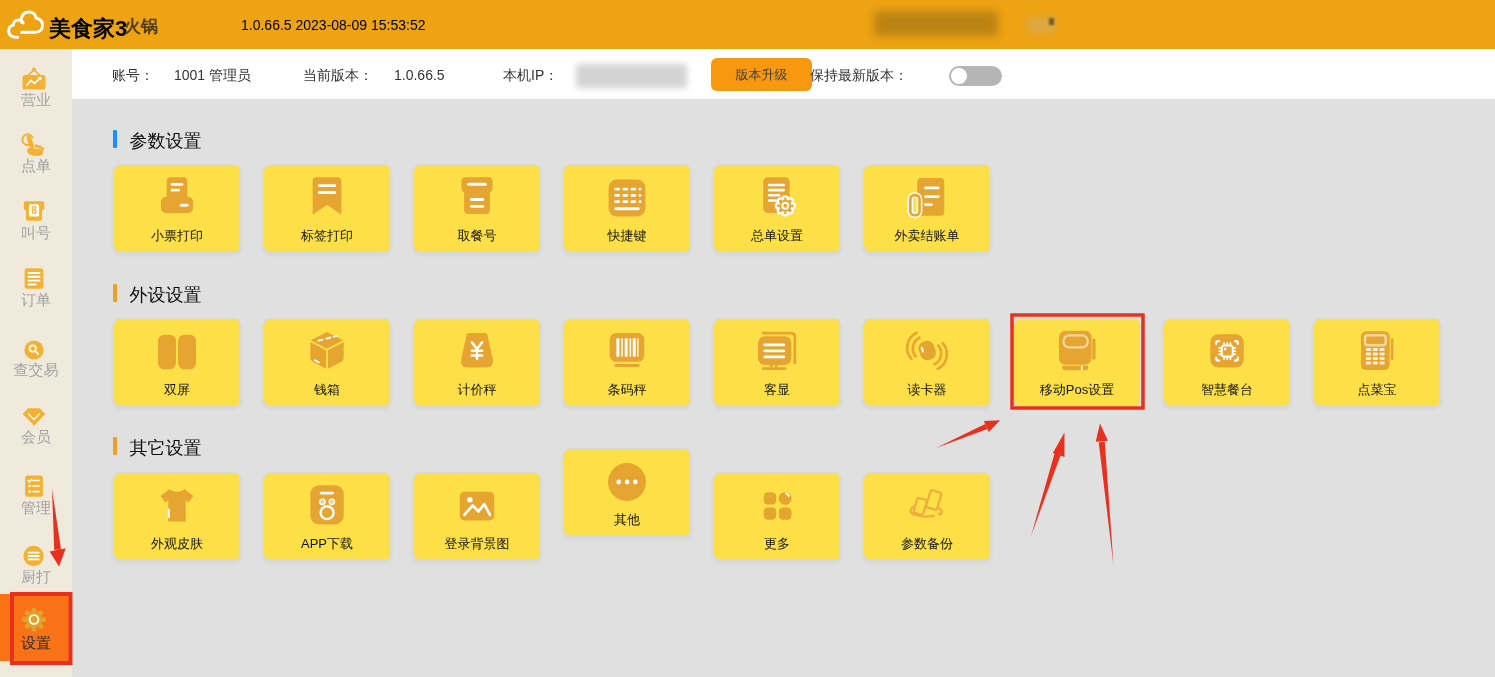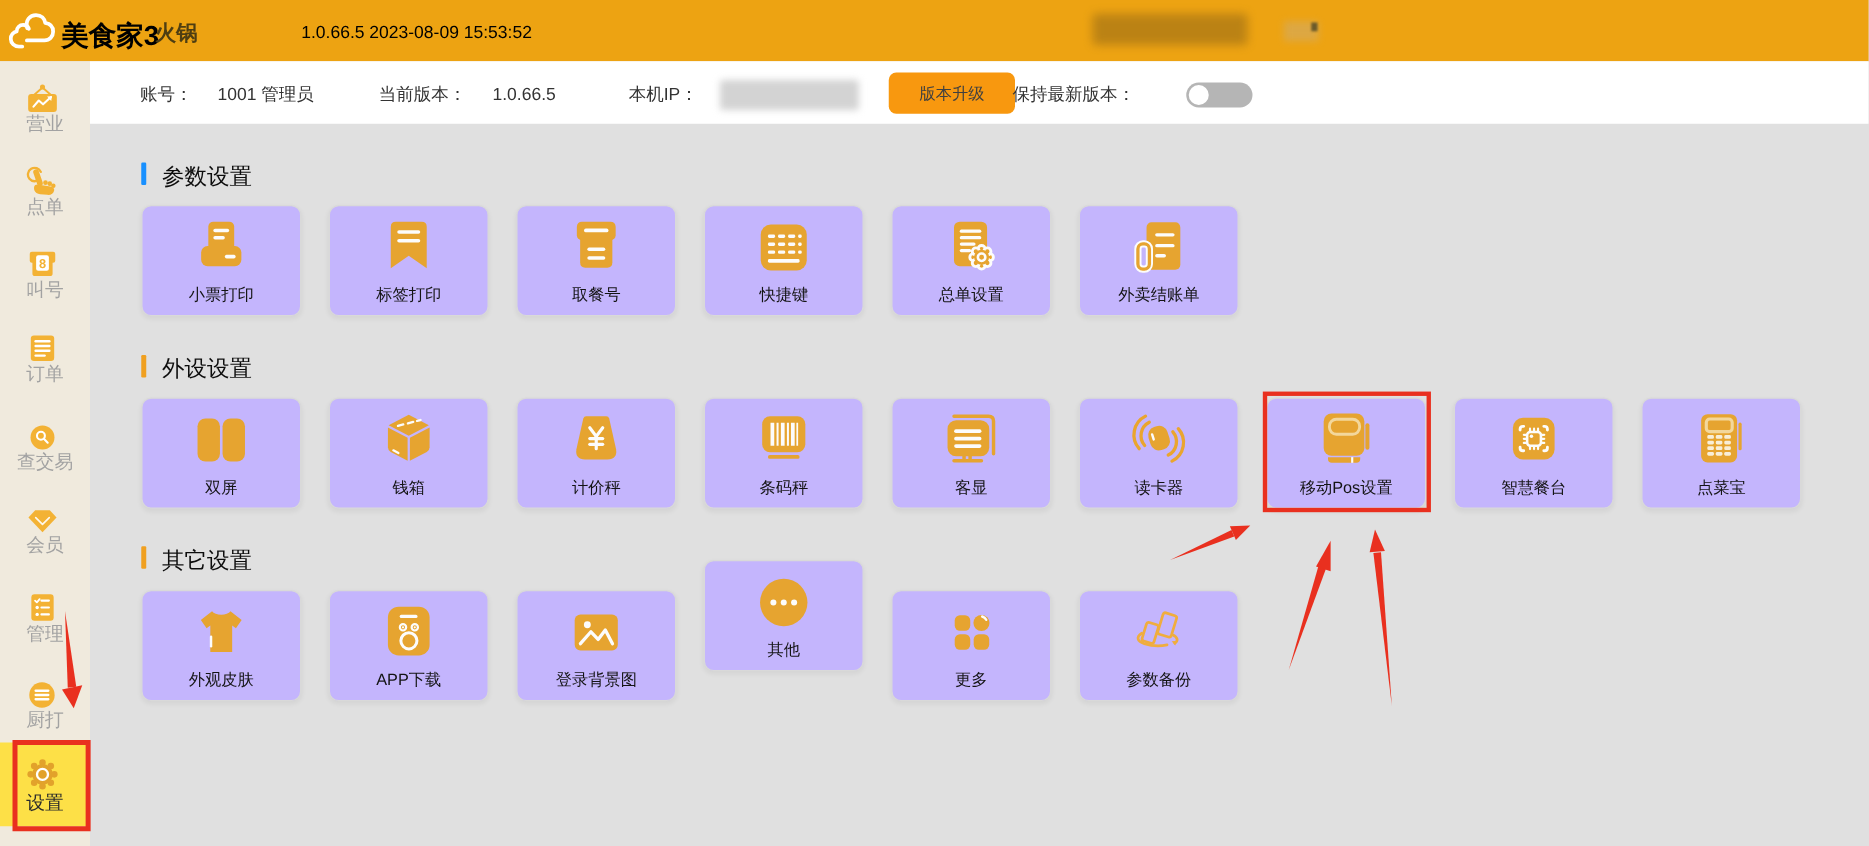--- a/index.html
+++ b/index.html
@@ -9,31 +9,31 @@
   .logo { position:absolute; left:7px; top:10px; }
   .brand { position:absolute; left:49px; top:14px; color:#000000; font-size:22px; font-weight:bold; }
   .shopname { position:absolute; left:124px; top:15px; color:#4e3e12; font-size:17px; font-weight:bold; }
   .topver { position:absolute; left:241px; top:17px; color:#000000; font-size:14px; }
   .blur1 { position:absolute; left:874px; top:11px; width:124px; height:25px; background:#b37d15; filter:blur(4px); border-radius:3px; opacity:.85; }
   .blur2 { position:absolute; left:1027px; top:17px; width:28px; height:16px; background:#d9a94f; filter:blur(3px); opacity:.8; }
   .sidebar { position:absolute; left:0; top:49px; width:72px; height:628px; background:#f0eadd; }
   .snav { position:absolute; left:0; width:72px; text-align:center; }
   .snav svg { display:block; margin:0 0 0 17px; }
   .snav .lab { display:block; margin-top:1px; font-size:15px; color:#a2a2a2; line-height:18px; }
-  .snav.active { background:#fde047; }
+  .snav.active { background:#f97316; }
   .snav.active .lab { color:#2b2b2b; }
   .acct { position:absolute; left:72px; top:49px; width:1423px; height:50px; background:#fff; font-size:14px; color:#333; }
   .acct span { position:absolute; top:18px; white-space:nowrap; }
   .ipblur { position:absolute; left:504px; top:15px; width:111px; height:24px; background:#d3d3d3; filter:blur(3px); border-radius:2px; }
   .upbtn { position:absolute; left:639px; top:9px; width:101px; height:33px; background:#f8980f; border-radius:6px; color:#404040; font-size:13px; text-align:center; line-height:33px; }
   .toggle { position:absolute; left:877px; top:17px; width:53px; height:20px; background:#b5b5b5; border-radius:10px; }
   .toggle .knob { position:absolute; left:2px; top:2px; width:16px; height:16px; background:#fff; border-radius:50%; }
   .sec { position:absolute; font-size:18px; color:#0d0d0d; font-weight:400; }
   .sec .bar { display:inline-block; width:3.5px; height:18px; border-radius:1px; vertical-align:-1px; margin-right:13px; }
-  .card { position:absolute; width:128px; height:89px; background:#c4b5fd; border:1px solid #d9d9d9; border-radius:8px; box-shadow:0 2px 4px rgba(0,0,0,0.06); text-align:center; }
+  .card { position:absolute; width:128px; height:89px; background:#fde047; border:1px solid #d9d9d9; border-radius:8px; box-shadow:0 2px 4px rgba(0,0,0,0.06); text-align:center; }
   .card svg { display:block; margin:10px auto 0; }
   .card .t { display:block; margin-top:6px; font-size:13px; color:#141414; }
   .overlay { position:absolute; left:0; top:0; width:1495px; height:677px; pointer-events:none; }
 </style>
 </head>
 <body>
 <div class="topbar">
   <svg class="logo" width="37" height="29" viewBox="0 0 37 29">
     <g fill="none" stroke="#fff" stroke-width="3" stroke-linecap="round" stroke-linejoin="round">
       <path d="M14.8 12.5 C13 6 17 2 21.8 2 C26.2 2 28.7 5 29.2 8.3 C33.1 8.9 35.5 11.5 35.5 15.3 C35.5 19.3 32.6 22.3 28.6 22.3 L14.5 22.3"></path>

